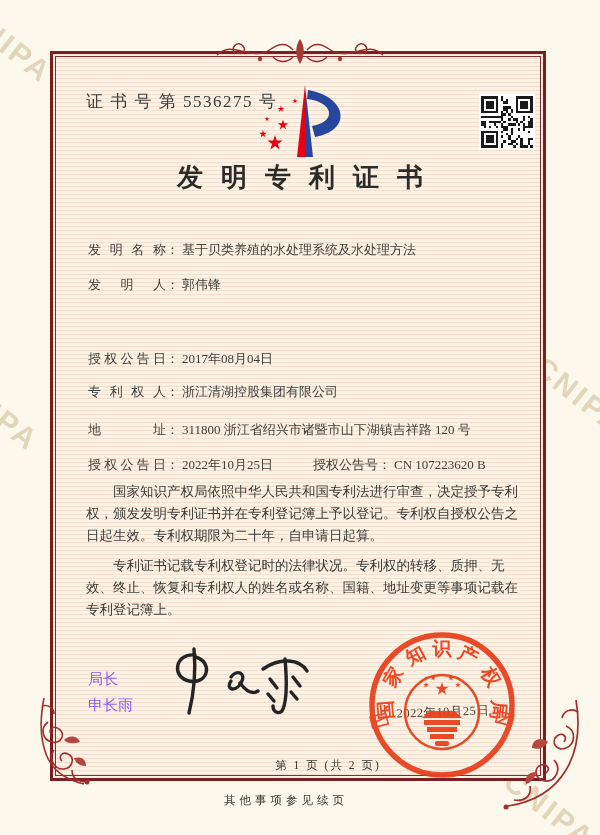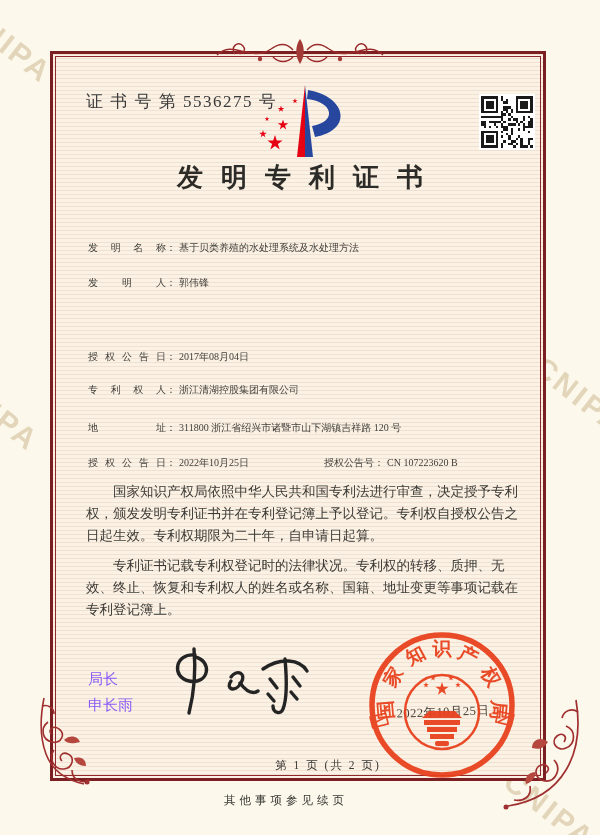--- a/index.html
+++ b/index.html
@@ -14,24 +14,24 @@
   .inner-bg{position:absolute;left:53px;top:54px;width:490px;height:724px;background:#faf2e4;
     background-image:repeating-linear-gradient(180deg, rgba(213,150,128,0.20) 0px, rgba(213,150,128,0.20) 1px, transparent 1px, transparent 4px);}
   
   .b-outer{position:absolute;left:50px;top:51px;width:490px;height:724px;border:3px solid #7c1f22;}
   .b-inner{position:absolute;inset:2px;border:1px solid #8e2a2e;}
   
   .cert-no{position:absolute;left:86px;top:90px;font-size:17px;letter-spacing:1.5px;color:#3a3a3a;}
   .title{position:absolute;left:0;top:160px;width:600px;text-align:center;font-size:26px;
          font-weight:600;letter-spacing:18px;padding-left:18px;box-sizing:border-box;color:#2d2b28;}
   
-  .frow{position:absolute;left:88px;font-size:10px;color:#403e3a;white-space:nowrap;}
+  .frow{position:absolute;left:88px;font-size:13px;color:#403e3a;white-space:nowrap;}
   .fl{display:inline-block;width:78px;text-align:justify;text-align-last:justify;vertical-align:top;}
   .fv{margin-left:3px;}
-  .pair2{position:absolute;left:236px;top:0;white-space:nowrap;}
+  .pair2{position:absolute;left:225px;top:0;white-space:nowrap;}
   
   .body-text{position:absolute;left:86px;top:481px;width:432px;font-size:13.5px;line-height:22px;color:#3c3a36;}
   .body-text p{margin:0;text-indent:2em;}
   .body-text p + p{margin-top:8px;}
   
   .signer{position:absolute;left:88px;top:666px;font-family:"Liberation Sans","DejaVu Sans",sans-serif;
           font-size:15px;color:#8b5cf6;line-height:26px;}
   .sig{position:absolute;left:165px;top:645px;}
   
   .seal-date{position:absolute;left:362px;top:704px;width:162px;text-align:center;font-size:12.5px;

